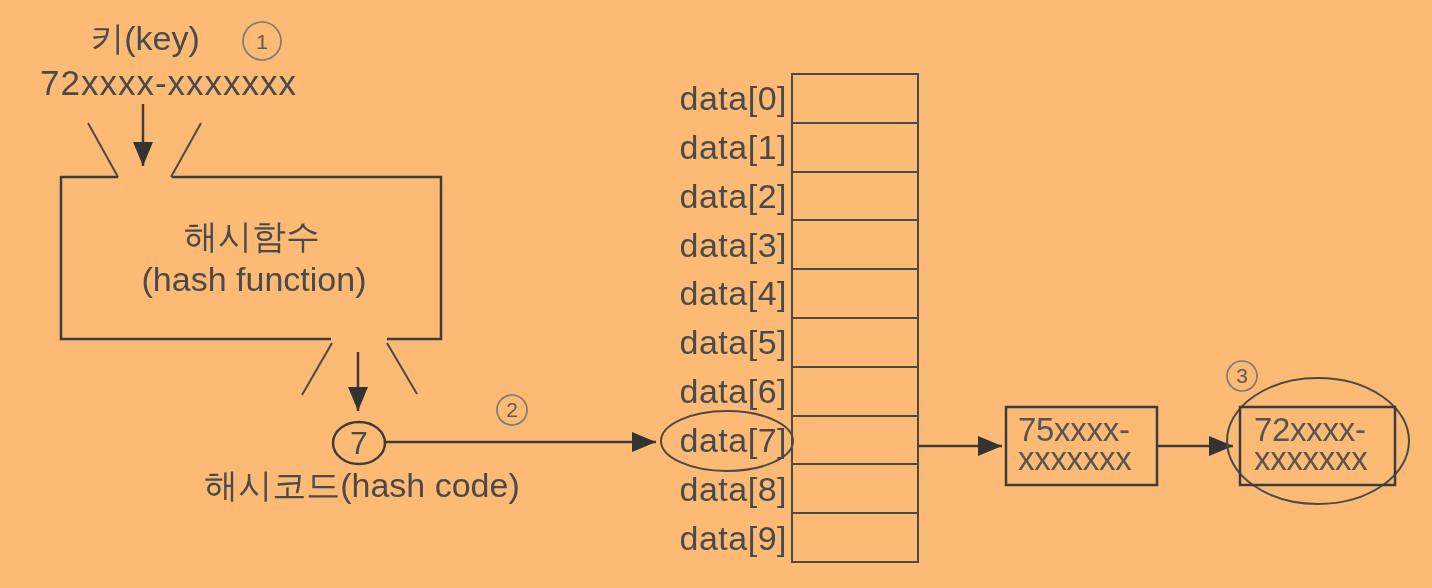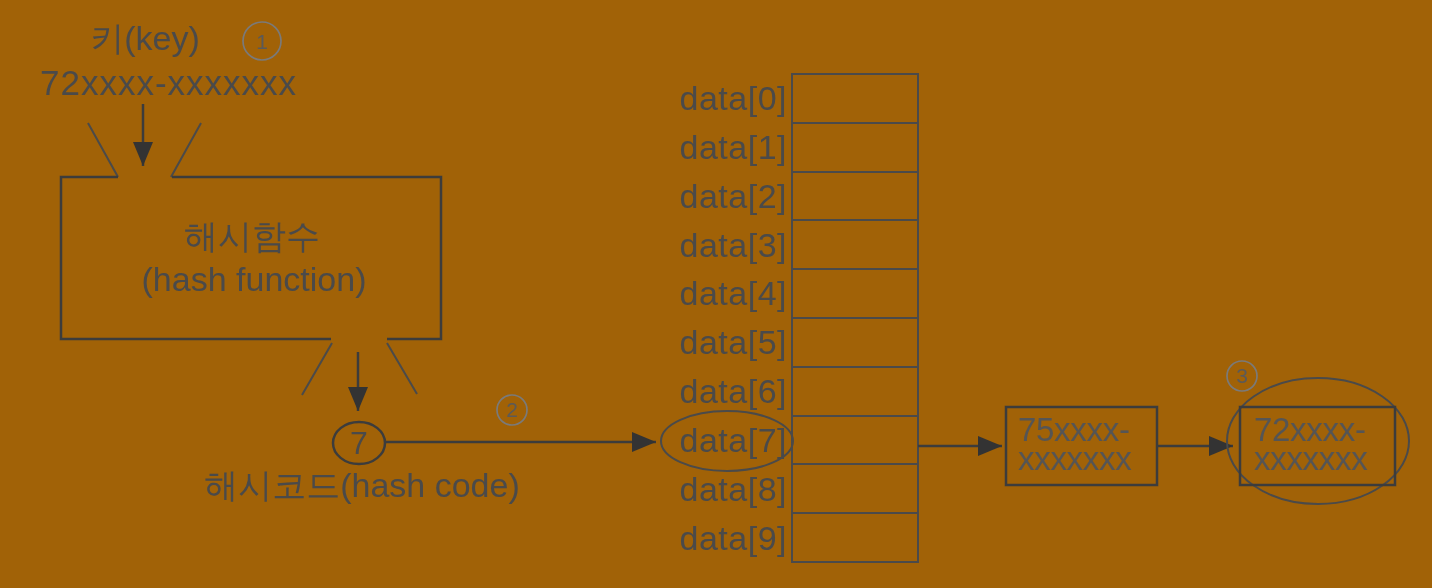--- a/index.html
+++ b/index.html
@@ -4,21 +4,21 @@
 <style>
   html, body {
     margin: 0;
     padding: 0;
     background: #fcfcfc;
   }
   .stage {
     position: relative;
     width: 1432px;
     height: 588px;
-    background: #a16207;
+    background: #fdba74;
     overflow: hidden;
   }
   svg text {
     font-family: "Liberation Sans", "DejaVu Sans", sans-serif;
     fill: #4a4a4a;
   }
   .lbl      { font-size: 34px; }
   .keyval   { font-size: 35px; letter-spacing: 1px; }
   .rowlbl   { font-size: 34px; letter-spacing: 0.5px; }
   .nodetxt  { font-size: 33px; letter-spacing: -0.3px; fill: #555; }

